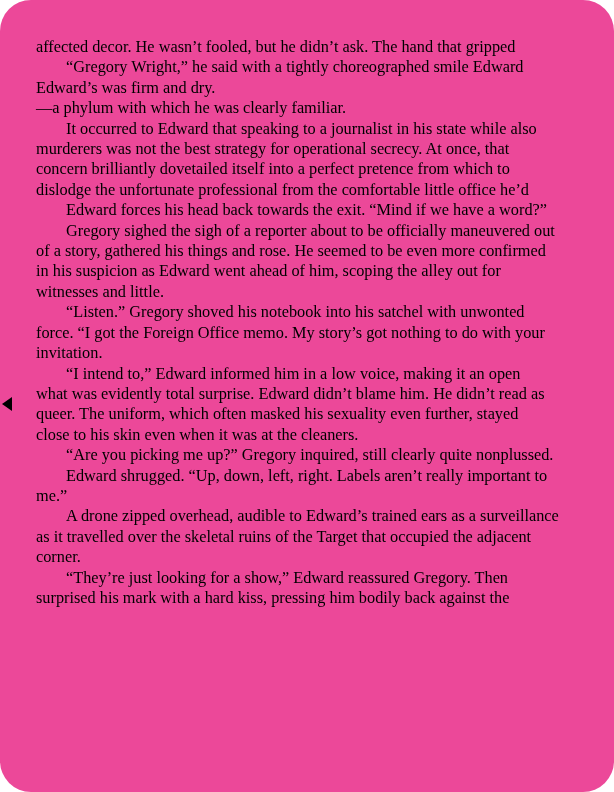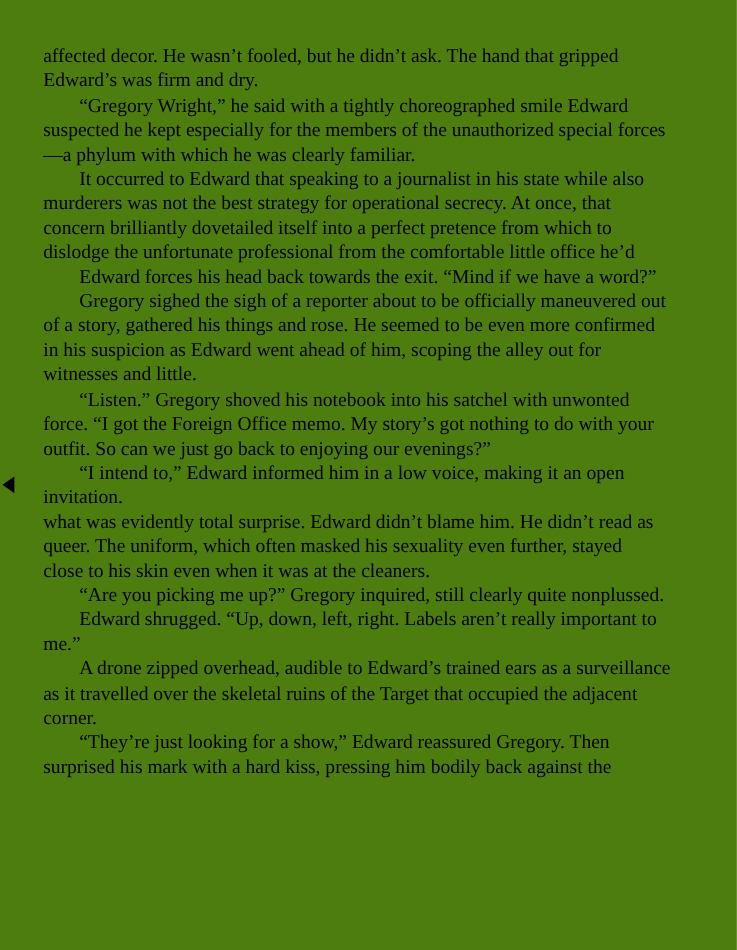--- a/index.html
+++ b/index.html
@@ -43,42 +43,40 @@
     height: 0;
     border-top: 7px solid transparent;
     border-bottom: 7px solid transparent;
     border-right: 10px solid #000000;
     cursor: pointer;
   }
 </style>
 </head>
 <body>
 
-<div class="page" style="background: #4d7c0f;">
+<div class="page" style="background: #ec4899; border-radius: 31px;">
   <div class="page-marker" style="border-right-color: rgb(0, 0, 0);"></div>
   <div class="text-block" style="color: rgb(0, 0, 0);">
       <div class="line">affected decor. He wasn’t fooled, but he didn’t ask. The hand that gripped</div>
+      <div class="line indent">“Gregory Wright,” he said with a tightly choreographed smile Edward</div>
       <div class="line">Edward’s was firm and dry.</div>
-      <div class="line indent">“Gregory Wright,” he said with a tightly choreographed smile Edward</div>
-      <div class="line">suspected he kept especially for the members of the unauthorized special forces</div>
       <div class="line">—a phylum with which he was clearly familiar.</div>
       <div class="line indent">It occurred to Edward that speaking to a journalist in his state while also</div>
       <div class="line">murderers was not the best strategy for operational secrecy. At once, that</div>
       <div class="line">concern brilliantly dovetailed itself into a perfect pretence from which to</div>
       <div class="line">dislodge the unfortunate professional from the comfortable little office he’d</div>
       <div class="line indent">Edward forces his head back towards the exit. “Mind if we have a word?”</div>
       <div class="line indent">Gregory sighed the sigh of a reporter about to be officially maneuvered out</div>
       <div class="line">of a story, gathered his things and rose. He seemed to be even more confirmed</div>
       <div class="line">in his suspicion as Edward went ahead of him, scoping the alley out for</div>
       <div class="line">witnesses and little.</div>
       <div class="line indent">“Listen.” Gregory shoved his notebook into his satchel with unwonted</div>
       <div class="line">force. “I got the Foreign Office memo. My story’s got nothing to do with your</div>
-      <div class="line">outfit. So can we just go back to enjoying our evenings?”</div>
+      <div class="line">invitation.</div>
       <div class="line indent">“I intend to,” Edward informed him in a low voice, making it an open</div>
-      <div class="line">invitation.</div>
       <div class="line">what was evidently total surprise. Edward didn’t blame him. He didn’t read as</div>
       <div class="line">queer. The uniform, which often masked his sexuality even further, stayed</div>
       <div class="line">close to his skin even when it was at the cleaners.</div>
       <div class="line indent">“Are you picking me up?” Gregory inquired, still clearly quite nonplussed.</div>
       <div class="line indent">Edward shrugged. “Up, down, left, right. Labels aren’t really important to</div>
       <div class="line">me.”</div>
       <div class="line indent">A drone zipped overhead, audible to Edward’s trained ears as a surveillance</div>
       <div class="line">as it travelled over the skeletal ruins of the Target that occupied the adjacent</div>
       <div class="line">corner.</div>
       <div class="line indent">“They’re just looking for a show,” Edward reassured Gregory. Then</div>

